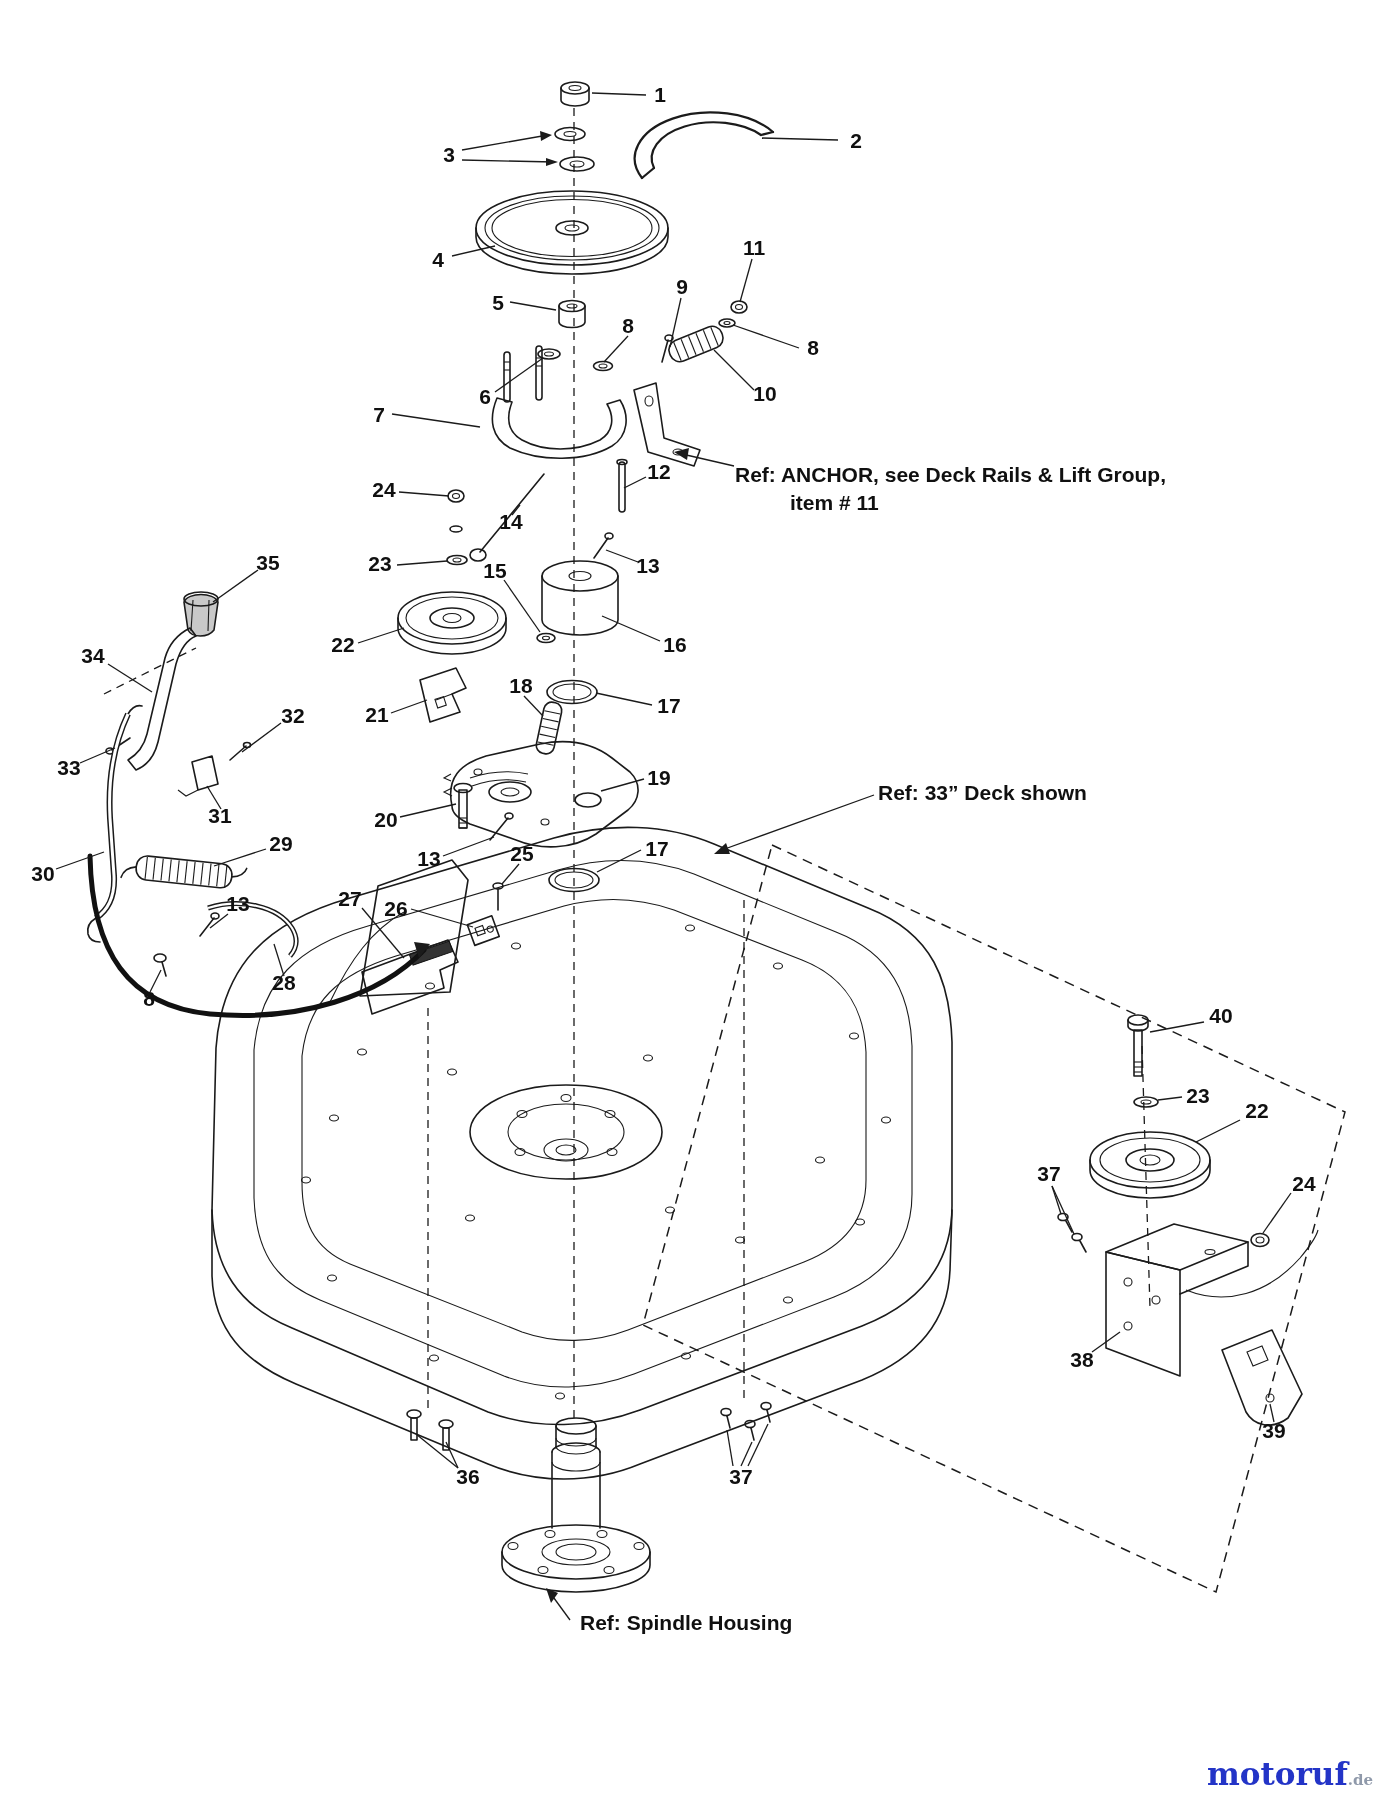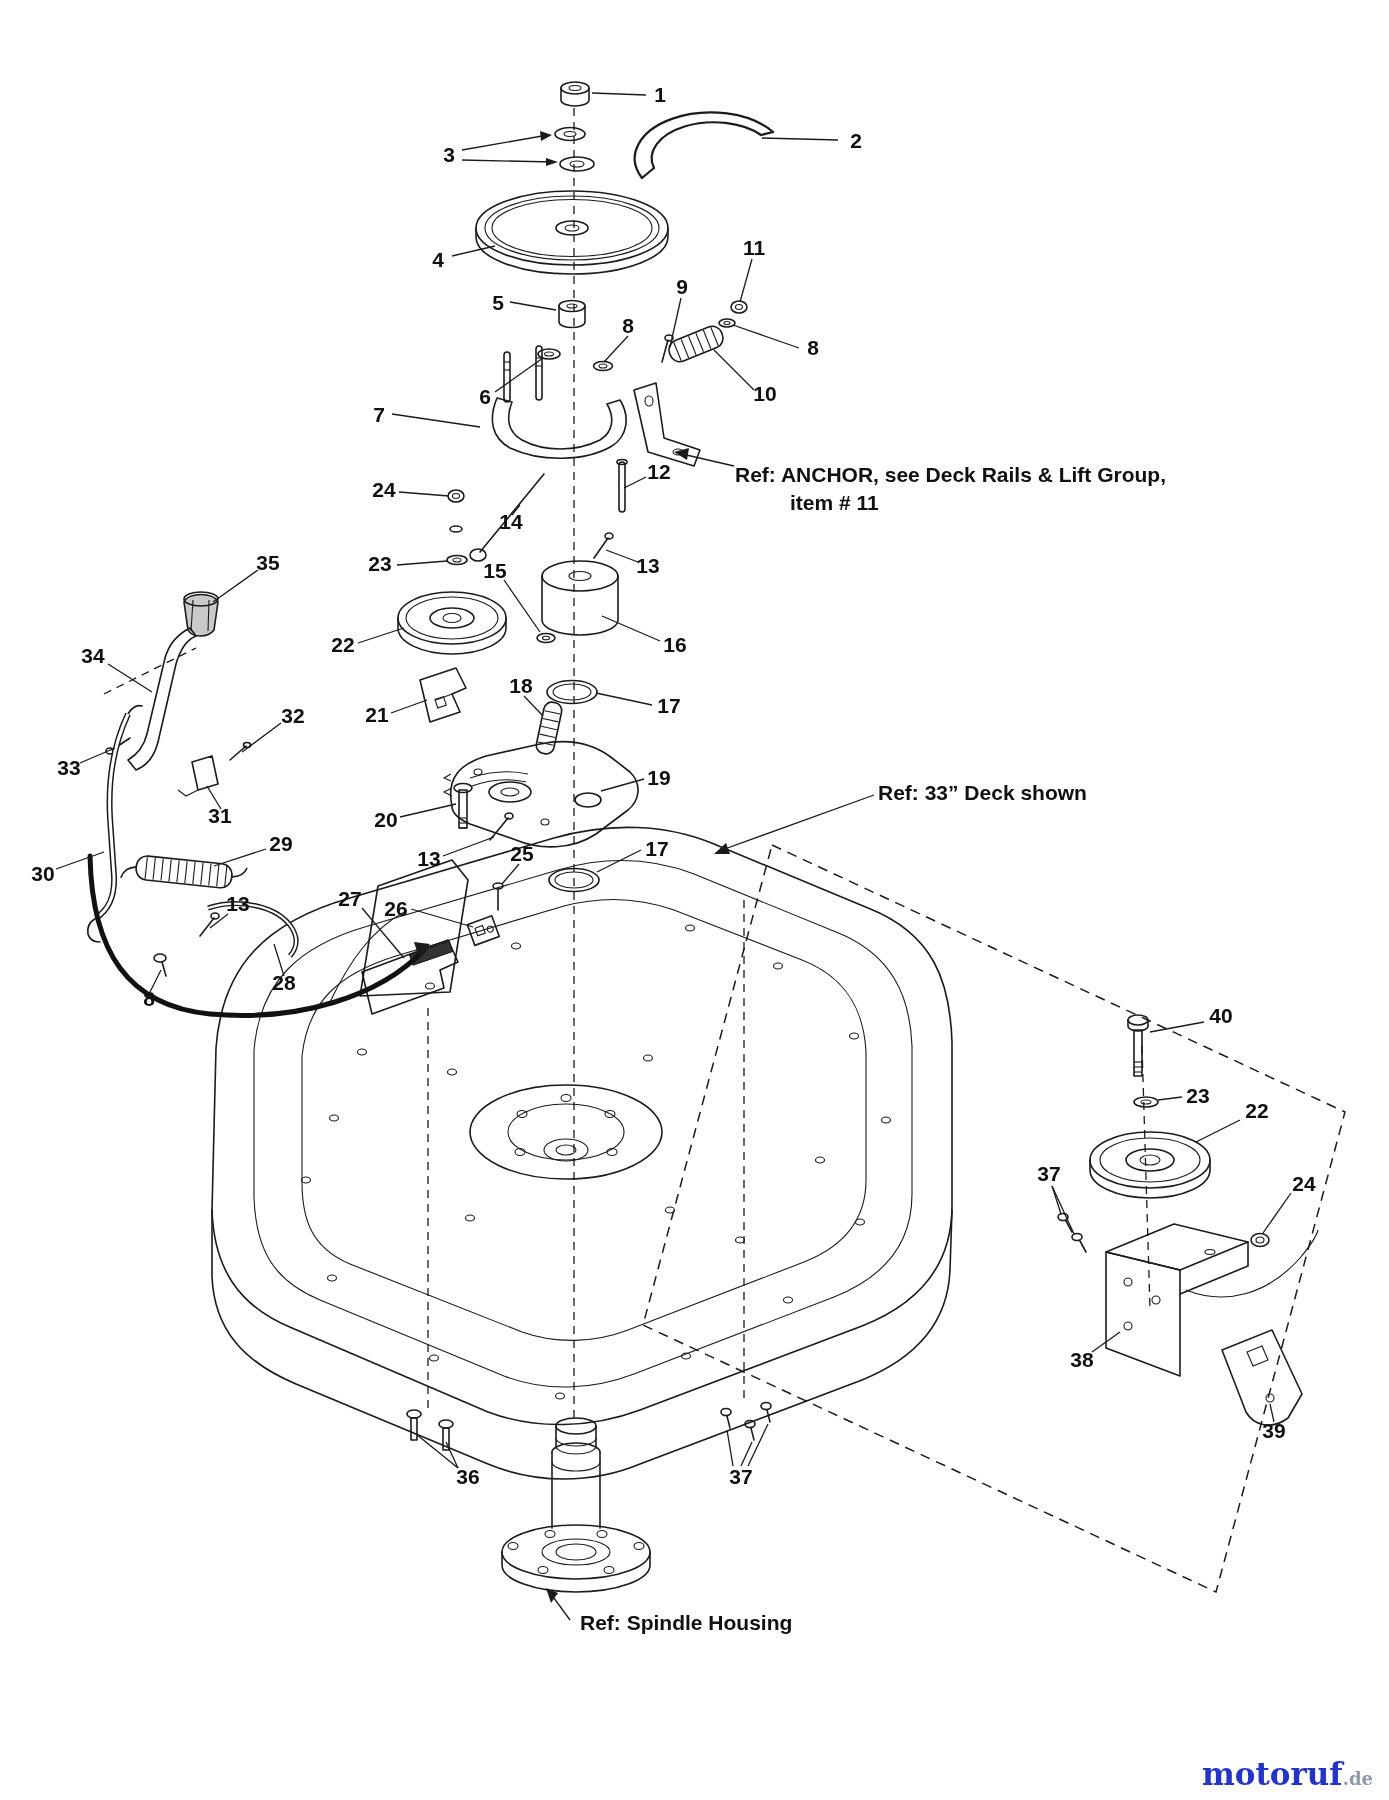--- a/index.html
+++ b/index.html
@@ -13,21 +13,21 @@
   .lead{stroke:#1b1b1b;fill:none;stroke-width:1.3;}
   .dash{stroke:#1b1b1b;fill:none;stroke-width:1.3;stroke-dasharray:8 6;}
   .dashbox{stroke:#1b1b1b;fill:none;stroke-width:1.5;stroke-dasharray:10 7;}
   .blk{fill:#1b1b1b;stroke:none;}
   .gry{fill:#c9c9c9;stroke:#1b1b1b;stroke-width:1.6;}
   .dk{fill:#333;stroke:#111;stroke-width:1;}
   .callout{font-family:"Liberation Sans",sans-serif;font-weight:bold;font-size:21px;fill:#101010;}
   .ref{font-family:"Liberation Sans",sans-serif;font-weight:bold;font-size:21px;fill:#101010;}
   .wm{position:absolute;right:16px;bottom:10px;font-family:"DejaVu Serif",serif;
       font-weight:bold;font-size:31px;color:#2334c7;line-height:1;}
-  .wm .tld{font-size:18px;color:#8f99aa;}
+  .wm .tld{font-size:15px;color:#8f99aa;}
 </style>
 </head>
 <body>
 
 <div class="stage">
 
 <svg width="1389" height="1800" viewBox="0 0 1389 1800">
 
   <g>
     <line class="dash" x1="574" y1="108" x2="574" y2="1420"></line>

